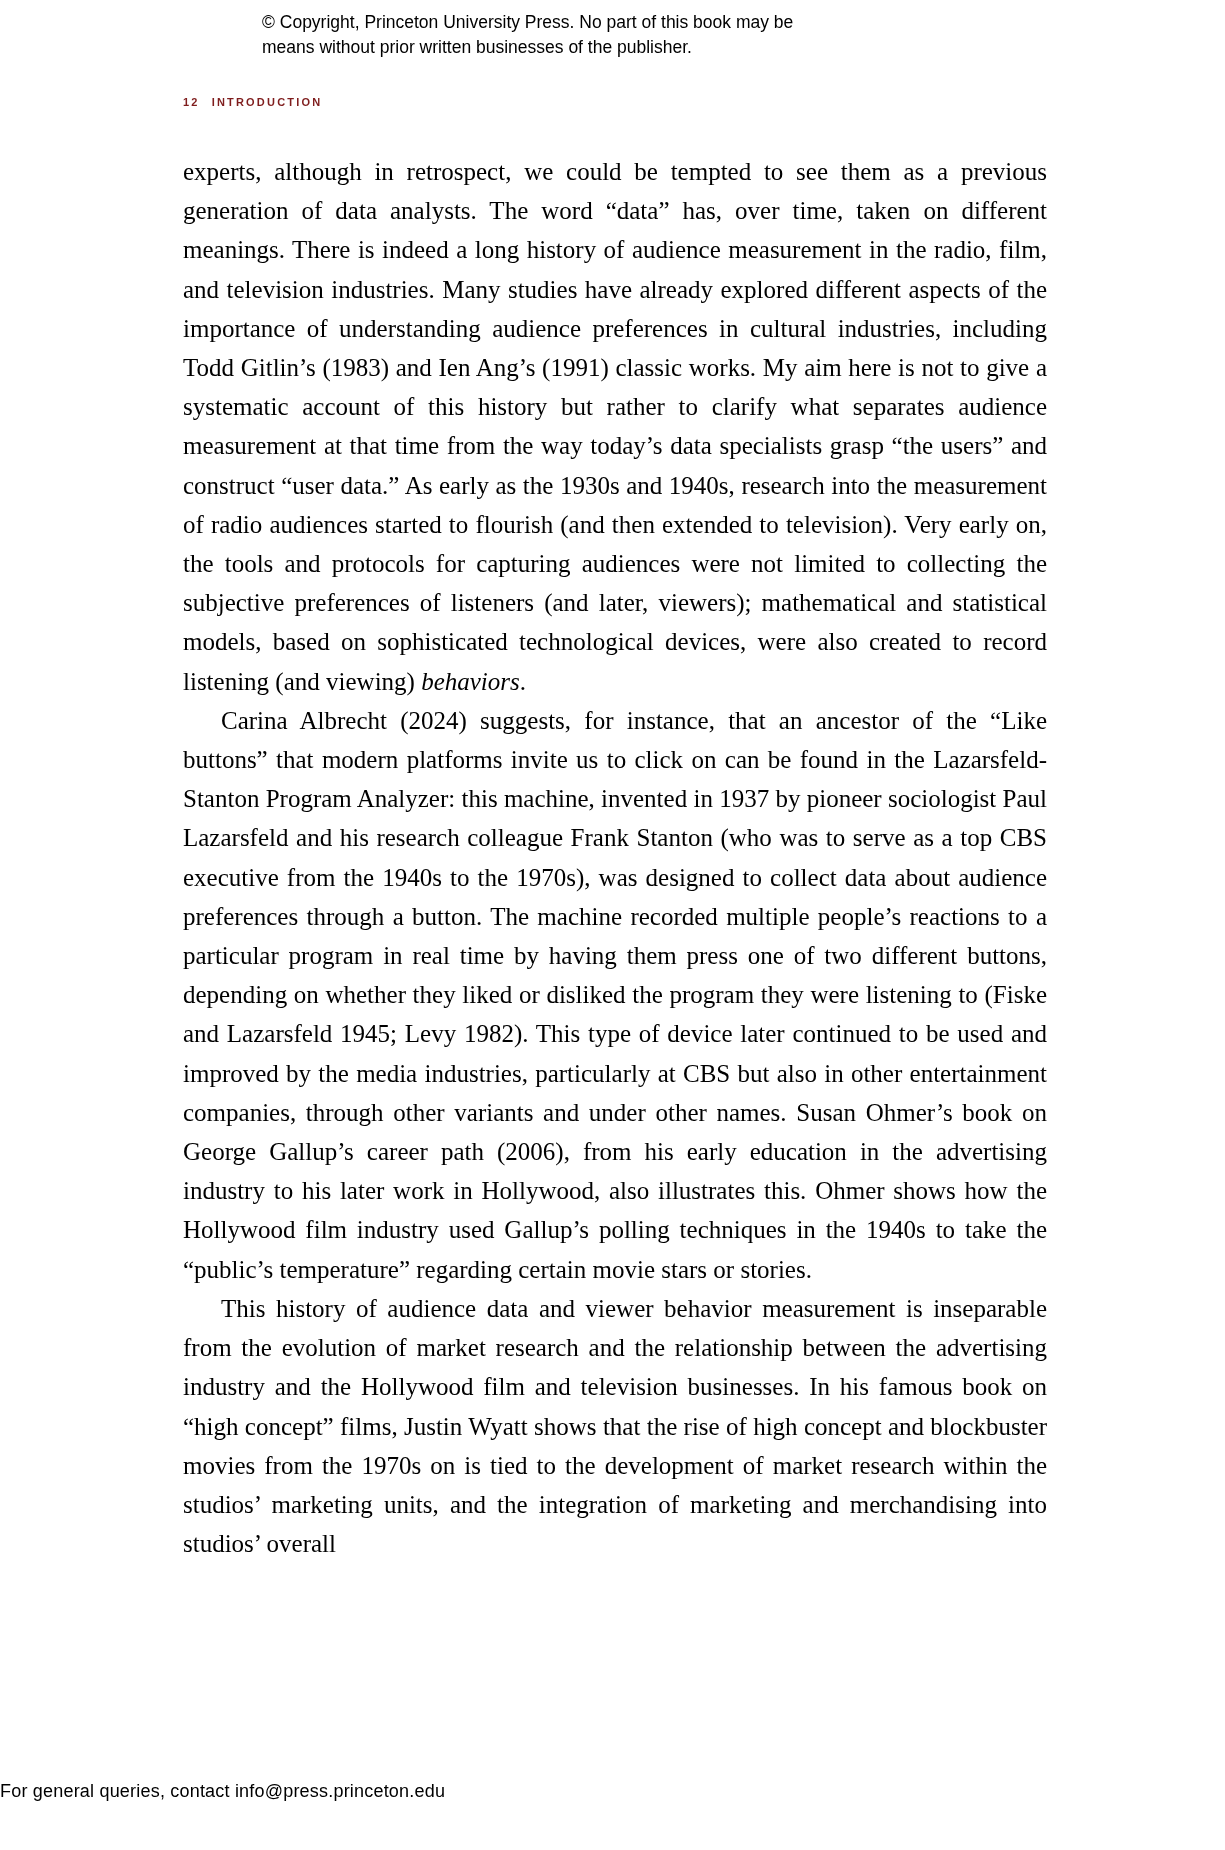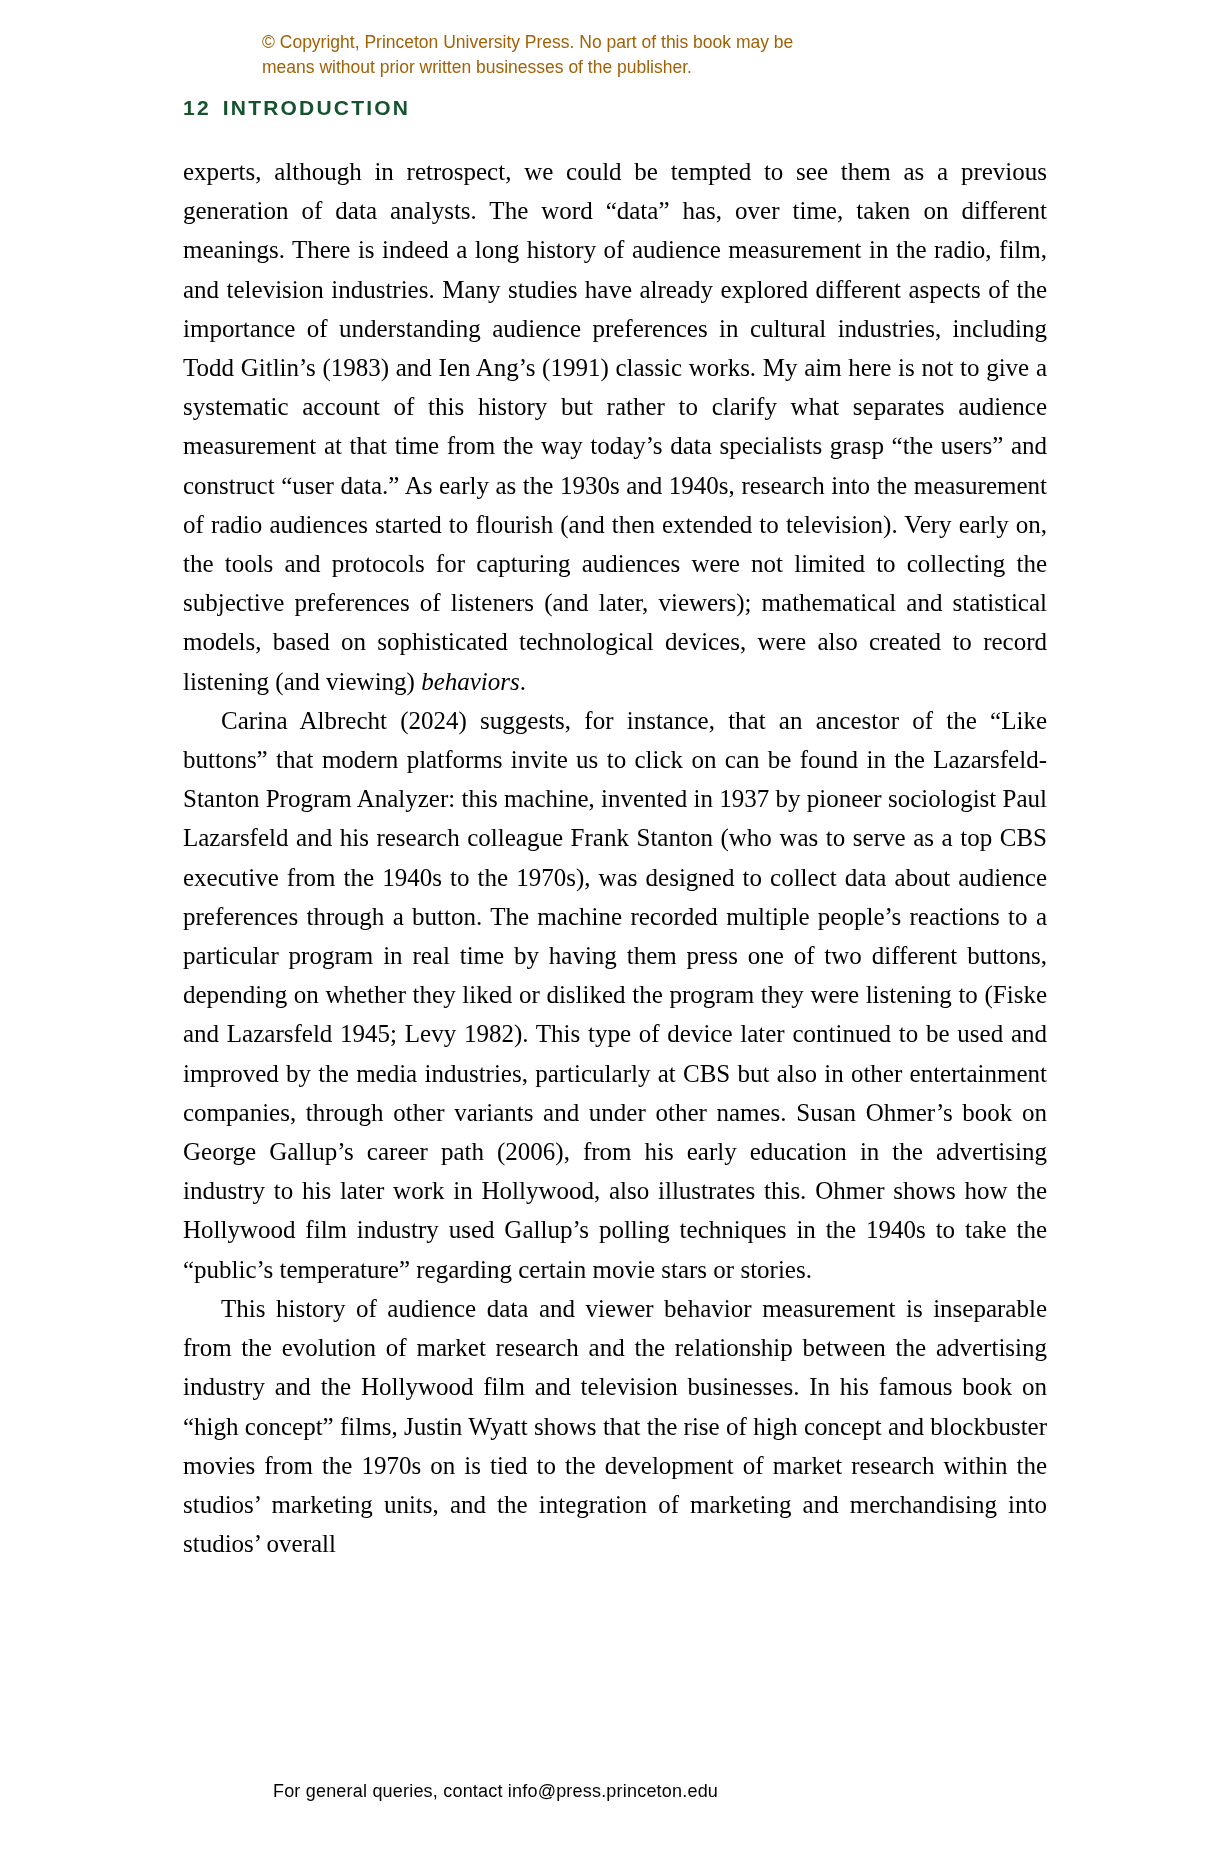--- a/index.html
+++ b/index.html
@@ -22,36 +22,35 @@
     height: 1850px;
   }
   .copyright-notice {
     position: absolute;
     top: 10px;
     left: 262px;
     width: 700px;
     font-family: "Liberation Sans", sans-serif;
     font-size: 17.5px;
     line-height: 25px;
-    color: #a16207;
+    color: #000000;
     text-align: left;
-    margin-top: 20px;
   }
   .copyright-notice div {
     white-space: nowrap;
   }
   .running-head {
     position: absolute;
     top: 96px;
     left: 183px;
     font-family: "Liberation Sans", sans-serif;
-    font-size: 21px;
+    font-size: 11px;
     font-weight: bold;
     letter-spacing: 2.2px;
-    color: #14532d;
+    color: #7f1d1d;
   }
   .running-head .folio {
     margin-right: 12px;
   }
   .body-text {
     position: absolute;
     top: 152px;
     left: 183px;
     width: 864px;
     font-family: "Liberation Serif", serif;
@@ -68,21 +67,21 @@
     text-indent: 38px;
   }
   .body-text em {
     font-style: italic;
   }
   .footer-note {
     position: absolute;
     top: 1781px;
     left: 0;
     width: 991px;
-    text-align: center;
+    text-align: left;
     font-family: "Liberation Sans", sans-serif;
     font-size: 18px;
     color: #000;
     letter-spacing: 0.2px;
   }
 </style>
 </head>
 <body>
 
 <div class="page">

